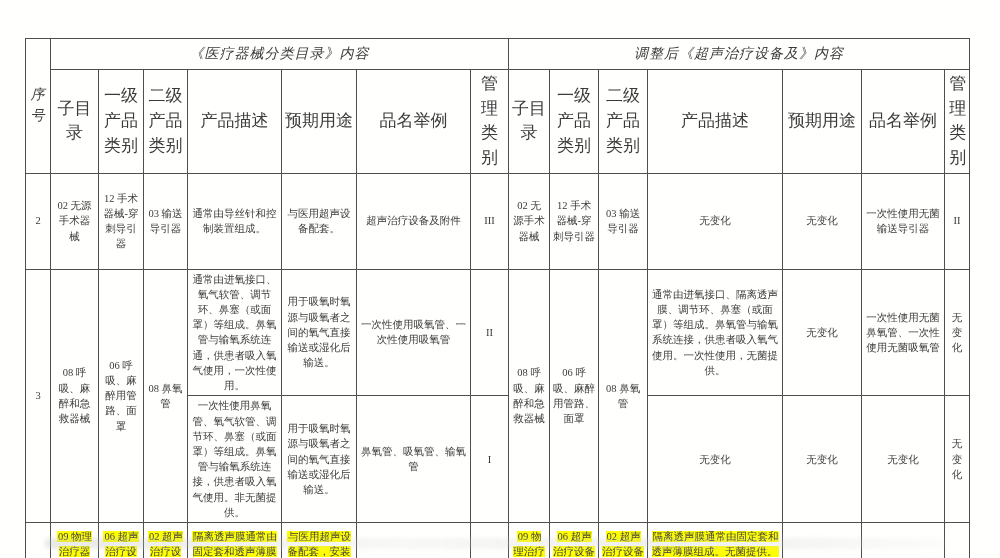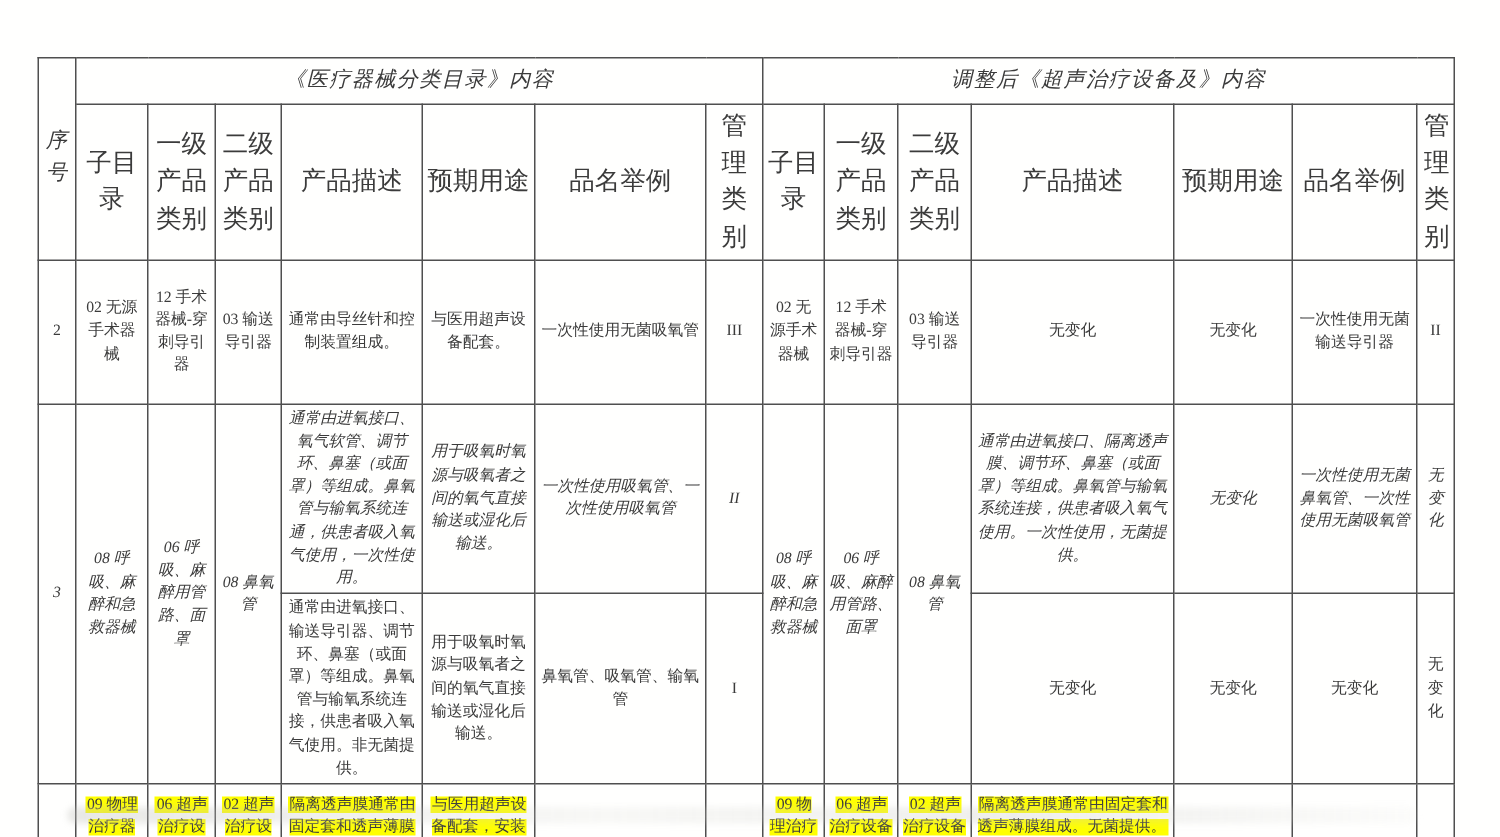--- a/index.html
+++ b/index.html
@@ -6,21 +6,21 @@
   #page{position:relative;width:1000px;height:558px;background:#fffffe;overflow:hidden;
         font-family:"Liberation Serif","DejaVu Serif",serif;color:#3b3b3b;}
   table.cat{position:absolute;left:25px;top:38px;width:944px;border-collapse:collapse;
             table-layout:fixed;}
   table.cat td{border:1px solid #4f4f4f;padding:2px 3px;text-align:center;
                vertical-align:middle;font-size:10.5px;line-height:1.45;
                overflow:hidden;word-break:break-all;}
   tr.rh1 td{height:26px;font-size:14px;letter-spacing:1px;font-style:italic;}
   tr.rh2 td{height:57px;font-size:17px;}
   tr.r2  td{height:91px;}
-  tr.r3a td{height:120px;font-style:italic;}
+  tr.r3a td{height:120px;}
   tr.r3b td{height:118px;}
   tr.r4  td{height:71px;vertical-align:top;padding-top:6px;}
   .vt{width:1.15em;margin:0 auto;}          
   .num{font-size:11px;}
   .bold{font-weight:bold;}
   .hl{background:var(--hl,#ffff00);padding:0 1px;}
   .smudge{position:absolute;left:45px;top:538px;width:900px;height:11px;
           background:linear-gradient(90deg,rgba(190,190,186,.35),rgba(215,215,210,.18) 40%,rgba(200,200,196,.3) 70%,rgba(230,230,226,.12));
           border-radius:5px;filter:blur(2px);}
 </style>
@@ -77,21 +77,21 @@
           </td>
     </tr>
 
     <tr class="r2">
       <td class="num">2</td>
       <td>02 无源手术器械</td>
       <td>12 手术器械-穿刺导引器</td>
       <td>03 输送导引器</td>
       <td>通常由导丝针和控制装置组成。</td>
       <td>与医用超声设备配套。</td>
-      <td>一次性使用无菌吸氧管</td>
+      <td>超声治疗设备及附件</td>
       <td>III</td>
       <td>02 无源手术器械</td>
       <td>12 手术器械-穿刺导引器</td>
       <td>03 输送导引器</td>
       <td>无变化</td>
       <td>无变化</td>
       <td>一次性使用无菌输送导引器</td>
       <td>II</td>
     </tr>
 
@@ -107,21 +107,21 @@
       <td rowspan="2">08 呼吸、麻醉和急救器械</td>
       <td rowspan="2">06 呼吸、麻醉用管路、面罩</td>
       <td rowspan="2">08 鼻氧管</td>
       <td>通常由进氧接口、隔离透声膜、调节环、鼻塞（或面罩）等组成。鼻氧管与输氧系统连接，供患者吸入氧气使用。一次性使用，无菌提供。</td>
       <td>无变化</td>
       <td>一次性使用无菌鼻氧管、一次性使用无菌吸氧管</td>
       <td>无变化</td>
     </tr>
 
     <tr class="r3b">
-      <td>通常由进氧接口、输送导引器、调节环、鼻塞（或面罩）等组成。鼻氧管与输氧系统连接，供患者吸入氧气使用。非无菌提供。</td>
+      <td>一次性使用鼻氧管、氧气软管、调节环、鼻塞（或面罩）等组成。鼻氧管与输氧系统连接，供患者吸入氧气使用。非无菌提供。</td>
       <td>用于吸氧时氧源与吸氧者之间的氧气直接输送或湿化后输送。</td>
       <td>鼻氧管、吸氧管、输氧管</td>
       <td>I</td>
       <td>无变化</td>
       <td>无变化</td>
       <td>无变化</td>
       <td>无变化</td>
     </tr>
 
     <tr class="r4">

